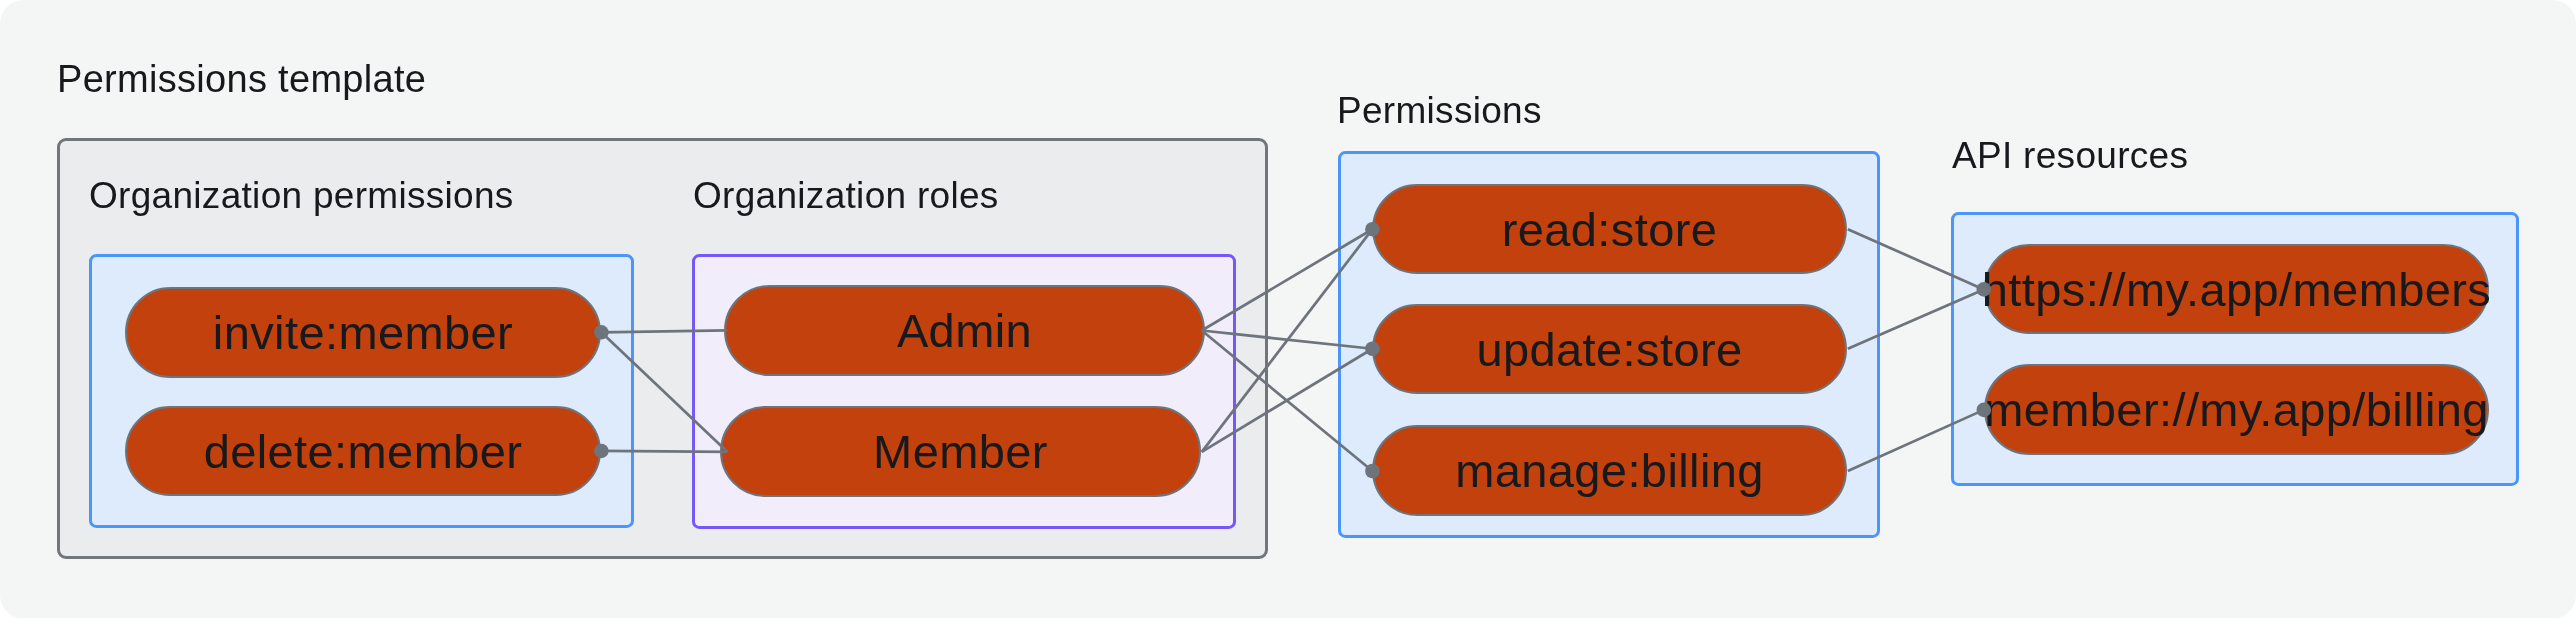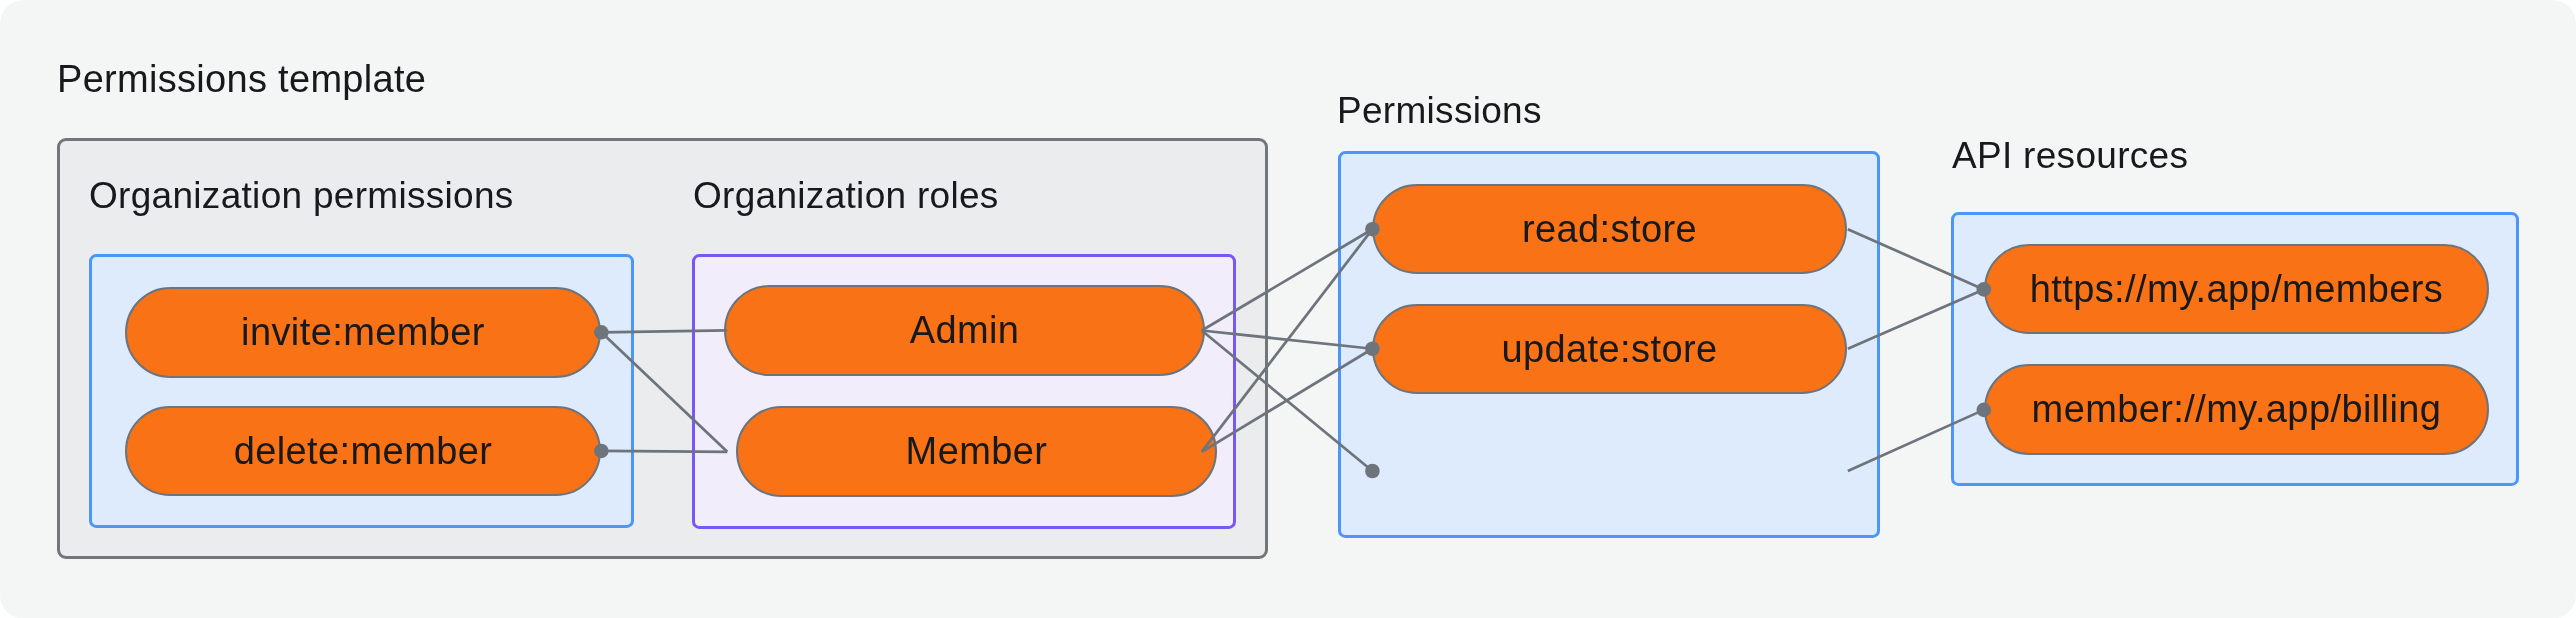--- a/index.html
+++ b/index.html
@@ -61,36 +61,36 @@
   }
   #box-api {
     left: 1951px; top: 212px; width: 568px; height: 274px;
     background: var(--blue-fill, #ddebfc);
     border: 3.7px solid var(--blue, #4b96f8);
   }
 
   .pill {
     position: absolute;
     box-sizing: border-box;
-    background: #f97316;
+    background: #c2410c;
     border: 2.7px solid var(--pill-border, #6e747b);
     border-radius: 912px;
     display: flex;
     align-items: center;
     justify-content: center;
-    font-size: 38px;
+    font-size: 47px;
     color: var(--text, #17191c);
     letter-spacing: 0.4px;
     white-space: nowrap;
     z-index: 2;
   }
   #pill-invite  { left: 125px;  top: 287px; width: 476px; height: 91px; }
   #pill-delete  { left: 125px;  top: 406px; width: 476px; height: 90px;  }
   #pill-admin   { left: 724px;  top: 285px; width: 481px; height: 91px; }
-  #pill-member  { left: 736px;  top: 406px; width: 481px; height: 91px; }
+  #pill-member  { left: 720px;  top: 406px; width: 481px; height: 91px; }
   #pill-read    { left: 1372px; top: 184px; width: 475px; height: 90px;  }
   #pill-update  { left: 1372px; top: 304px; width: 475px; height: 90px;  }
   #pill-manage  { left: 1372px; top: 425px; width: 475px; height: 91px; }
   #pill-members-url { left: 1984px; top: 244px; width: 505px; height: 90px; }
   #pill-billing-url { left: 1984px; top: 364px; width: 505px; height: 91px; }
 
   #edge-layer {
     position: absolute;
     left: 0; top: 0;
     width: 2576px;
@@ -129,20 +129,21 @@
   <div class="pill" id="pill-delete">delete:member</div>
 
   <div class="pill" id="pill-admin">Admin</div>
 
   <div class="pill" id="pill-member">Member</div>
 
   <div class="pill" id="pill-read">read:store</div>
 
   <div class="pill" id="pill-update">update:store</div>
 
+  <div class="pill" id="pill-manage">manage:billing</div>
 
   <div class="pill" id="pill-members-url">https://my.app/members</div>
 
   <div class="pill" id="pill-billing-url">member://my.app/billing</div>
 
   <svg id="edge-layer" viewBox="0 0 2823 678">
       <line x1="659" y1="364" x2="797" y2="362" stroke="#6e747b" stroke-width="3"></line>
       <line x1="659" y1="364" x2="797" y2="495" stroke="#6e747b" stroke-width="3"></line>
       <line x1="659" y1="494" x2="797" y2="495" stroke="#6e747b" stroke-width="3"></line>
       <line x1="1317" y1="362" x2="1504" y2="251" stroke="#6e747b" stroke-width="3"></line>

